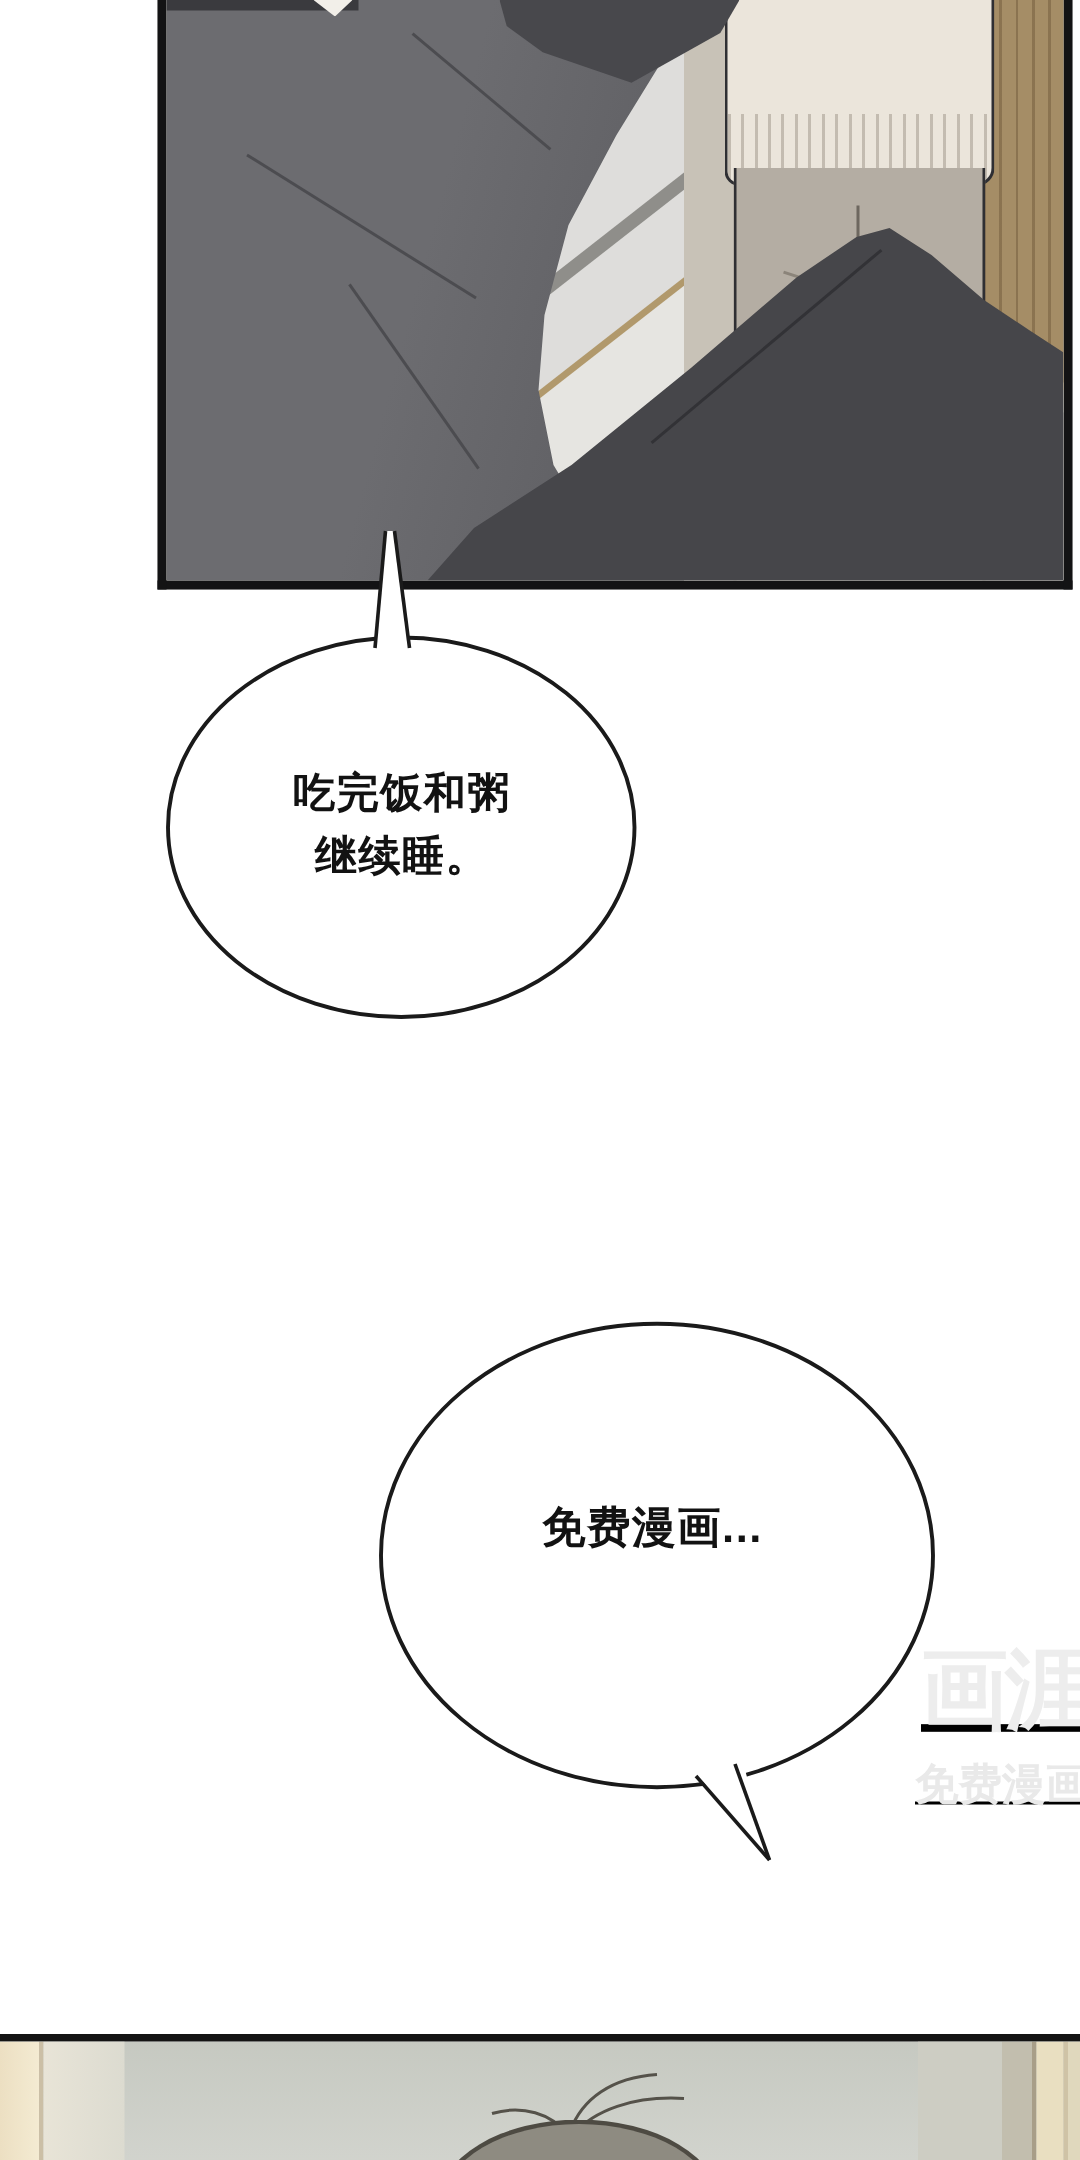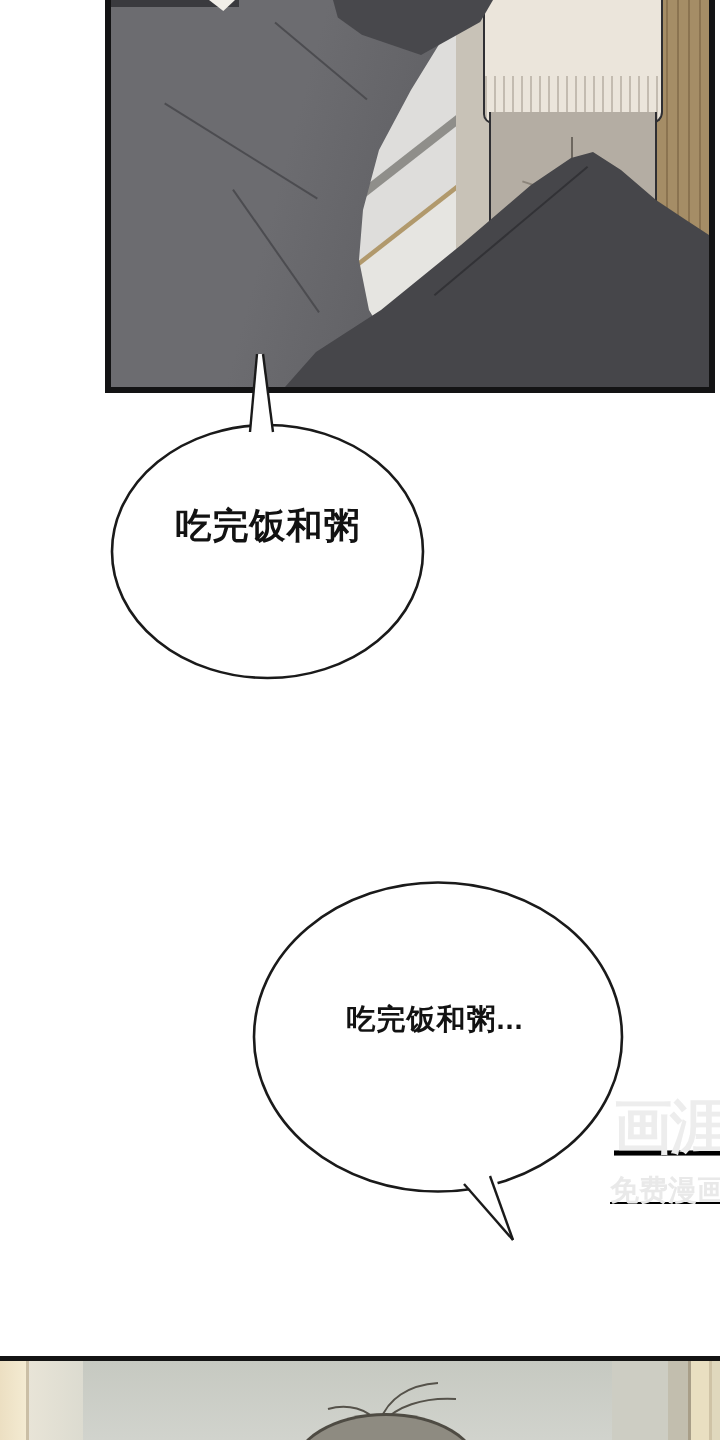--- a/index.html
+++ b/index.html
@@ -45,21 +45,21 @@
                 clip-path:polygon(0 0,100% 0,55% 100%);}
   .leg-black{left:0;top:0;width:598px;height:387px;background:#46464a;
              clip-path:polygon(174px 387px,205px 352px,270px 310px,350px 245px,420px 185px,460px 158px,482px 152px,510px 170px,545px 200px,575px 220px,598px 235px,598px 387px);}
   .leg-fold{position:absolute;left:300px;top:230px;width:200px;height:2px;background:#323236;transform:rotate(-40deg);}
 
   
   .bubble-svg{position:absolute;left:0;top:0;width:720px;height:1440px;pointer-events:none;}
 
   .bubble-text{position:absolute;color:#121212;text-align:center;font-weight:700;
                letter-spacing:1px;}
-  .bt1{left:107px;top:508px;width:322px;font-size:36px;line-height:42px;font-family:Liberation Mono, monospace;}
+  .bt1{left:107px;top:508px;width:322px;font-size:28px;line-height:42px;}
   .bt2{left:270px;top:998px;width:330px;font-size:29px;line-height:42px;}
 
   
   .watermark{position:absolute;left:556px;top:1096px;width:170px;mix-blend-mode:multiply;
              pointer-events:none;text-align:right;text-decoration:underline;}
   .wm-logo{font-size:58px;font-weight:900;color:#ededed;letter-spacing:-2px;line-height:62px;
            transform:scaleY(1.02);}
   .wm-tagline{font-size:29px;font-weight:700;color:#e9e9e9;letter-spacing:0;line-height:32px;margin-top:16px;}
 
   
@@ -124,23 +124,24 @@
     <path d="M263,354 L273,432" fill="none" stroke="#1a1a1a" stroke-width="2.4"></path>
 
     <ellipse cx="438" cy="1037" rx="184" ry="154.5" fill="#ffffff" stroke="#1a1a1a" stroke-width="2.6"></ellipse>
     <path d="M462,1180 L513,1240 L494,1170 Z" fill="#ffffff" stroke="none"></path>
     <path d="M464,1184 L513,1240" fill="none" stroke="#1a1a1a" stroke-width="2.4"></path>
     <path d="M490,1176 L513,1240" fill="none" stroke="#1a1a1a" stroke-width="2.4"></path>
   </svg>
 
   <div class="bubble-text bt1">
     <div>吃完饭和粥</div>
+    <div>继续睡。</div>
   </div>
   <div class="bubble-text bt2">
-    <div>吃完饭和粥...</div>
+    <div>免费漫画...</div>
   </div>
 
   <div class="watermark">
     <div class="wm-logo">画涯</div>
     <div class="wm-tagline">免费漫画</div>
   </div>
 
   <div class="panel-bottom">
     <div class="pb-layer glow-left"></div>
     <div class="pb-layer glow-edge"></div>

